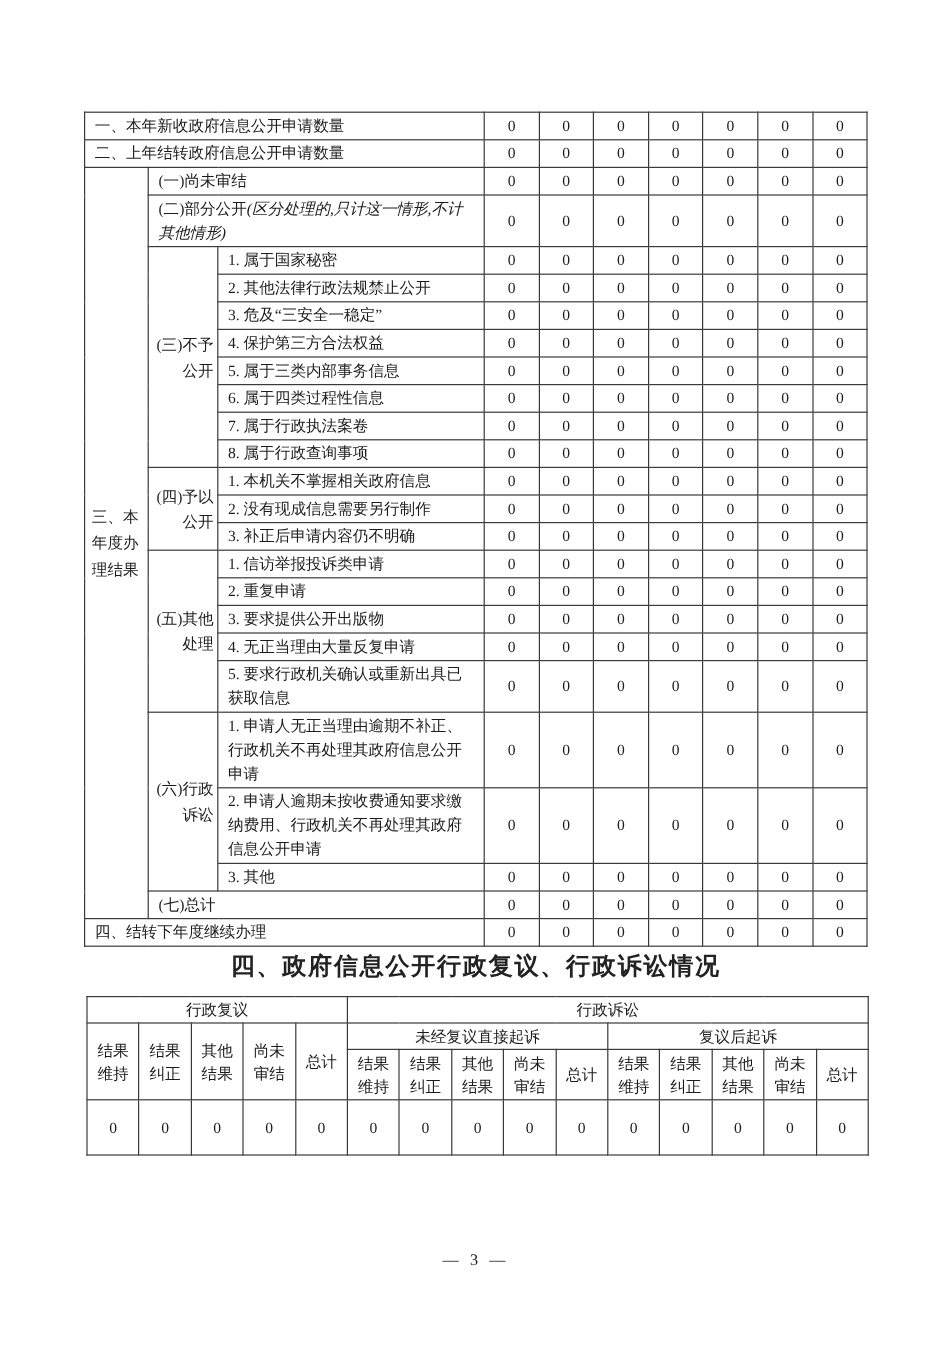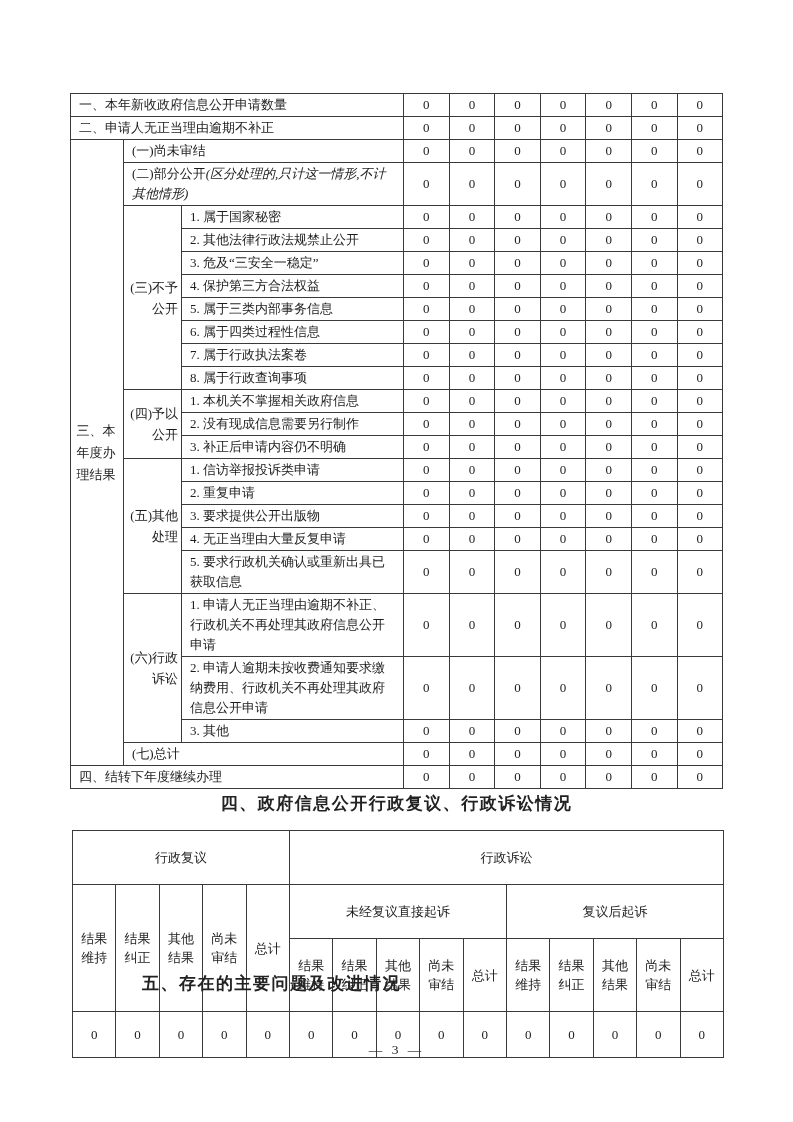--- a/index.html
+++ b/index.html
@@ -17,28 +17,28 @@
   #t1 td.lbl{text-align:left;padding:1px 8px;line-height:20px;}
   #t1 td.grp{text-align:right;padding:1px 3px;line-height:21px;}
   #t1 td.sec{text-align:center;padding:1px 2px;}
   #t1 td.sec span{display:inline-block;width:41px;text-align:left;line-height:22px;}
   #t1 tr{height:23px;}
   .num{text-align:center;padding:0;}
   .note{font-style:italic;}
 
   
   #t2{left:72px;top:830px;width:651px;}
-  #t2 th{text-align:center;padding:17px 2px;line-height:19px;}
+  #t2 th{text-align:center;padding:1px 2px;line-height:19px;}
   #t2 tr.h1{height:21px;}
   #t2 tr.h2{height:21px;}
   #t2 tr.h3{height:42px;}
   #t2 tr.data{height:46px;}
 
   .heading{position:absolute;font-family:"Liberation Sans","DejaVu Sans",sans-serif;
-           font-weight:bold;font-size:17px;letter-spacing:1.5px;color:#222;white-space:nowrap;}
+           font-weight:bold;font-size:20px;letter-spacing:1.5px;color:#222;white-space:nowrap;}
   #h-sec4{top:792px;left:0;width:100%;text-align:center;}
   #h-sec5{top:972px;left:142px;}
   #page-num{position:absolute;top:1042px;left:0;width:100%;text-align:center;
             font-size:13.5px;letter-spacing:3px;color:#222;}
 </style>
 </head>
 <body>
 
 <div class="page">
 
@@ -60,21 +60,21 @@
         <td colspan="3" class="lbl">一、本年新收政府信息公开申请数量</td>
       <td class="num">0</td>
           <td class="num">0</td>
           <td class="num">0</td>
           <td class="num">0</td>
           <td class="num">0</td>
           <td class="num">0</td>
           <td class="num">0</td>
         </tr>
       <tr>
-        <td colspan="3" class="lbl">二、申请人无正当理由逾期不补正</td>
+        <td colspan="3" class="lbl">二、上年结转政府信息公开申请数量</td>
       <td class="num">0</td>
           <td class="num">0</td>
           <td class="num">0</td>
           <td class="num">0</td>
           <td class="num">0</td>
           <td class="num">0</td>
           <td class="num">0</td>
         </tr>
       <tr>
         <td rowspan="22" class="sec"><span>三、本年度办理结果</span></td>
@@ -378,17 +378,16 @@
           <td class="num">0</td>
           <td class="num">0</td>
           <td class="num">0</td>
           <td class="num">0</td>
           <td class="num">0</td>
           <td class="num">0</td>
         </tr>
     </tbody>
   </table>
 
-  <div id="h-sec5" class="heading">五、存在的主要问题及改进情况</div>
 
   <div id="page-num">— 3 —</div>
 
 </div>
 
 </body></html>

